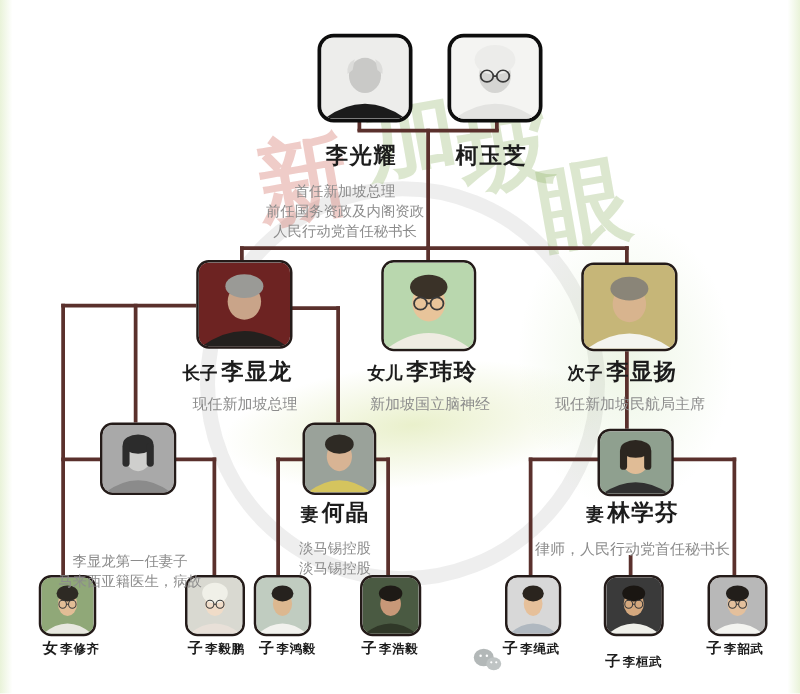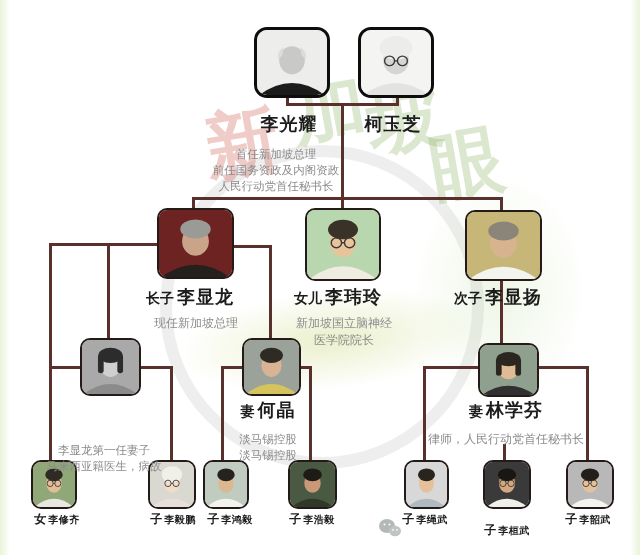--- a/index.html
+++ b/index.html
@@ -256,22 +256,24 @@
   <div class="bio" style="left:276px;top:136px;">
     <div>首任新加坡总理</div>
     <div>前任国务资政及内阁资政</div>
     <div>人民行动党首任秘书长</div>
   </div>
   <div class="bio bio2" style="left:196px;top:305px;">
       <div>现任新加坡总理</div>
     </div>
   <div class="bio bio2" style="left:344px;top:305px;">
     <div>新加坡国立脑神经</div>
-    <div>医学院院长</div>
-  </div>
+  </div>
+  <div class="bio bio2" style="left:504px;top:305px;">
+      <div>现任新加坡民航局主席</div>
+    </div>
   <div class="bio" style="left:104px;top:432px;">
     <div>李显龙第一任妻子</div>
     <div>马来西亚籍医生，病故</div>
   </div>
   <div class="bio" style="left:268px;top:421px;">
     <div>淡马锡控股</div>
     <div>淡马锡控股</div>
   </div>
   <div class="bio bio2" style="left:506px;top:421px;">
       <div>律师，人民行动党首任秘书长</div>

